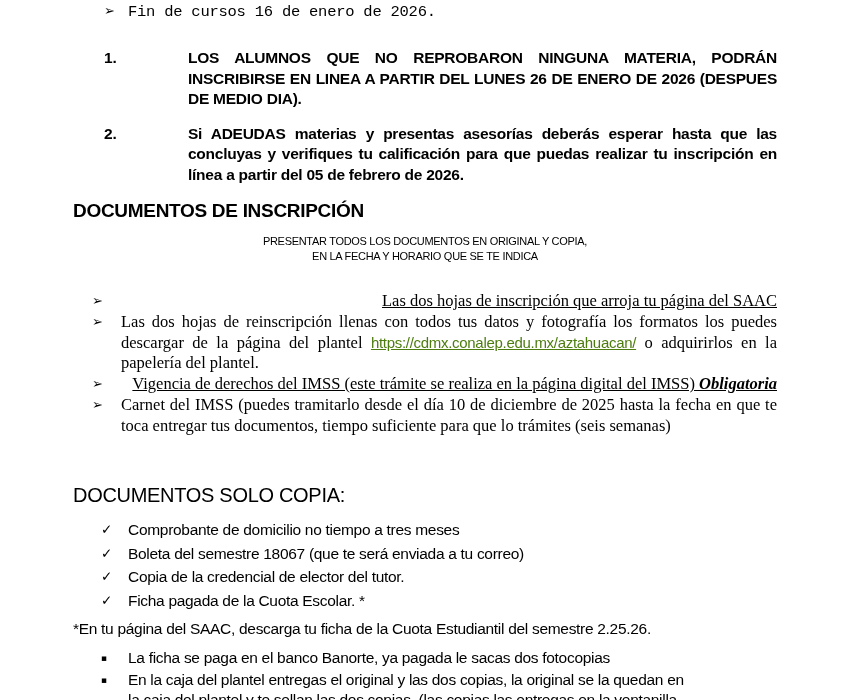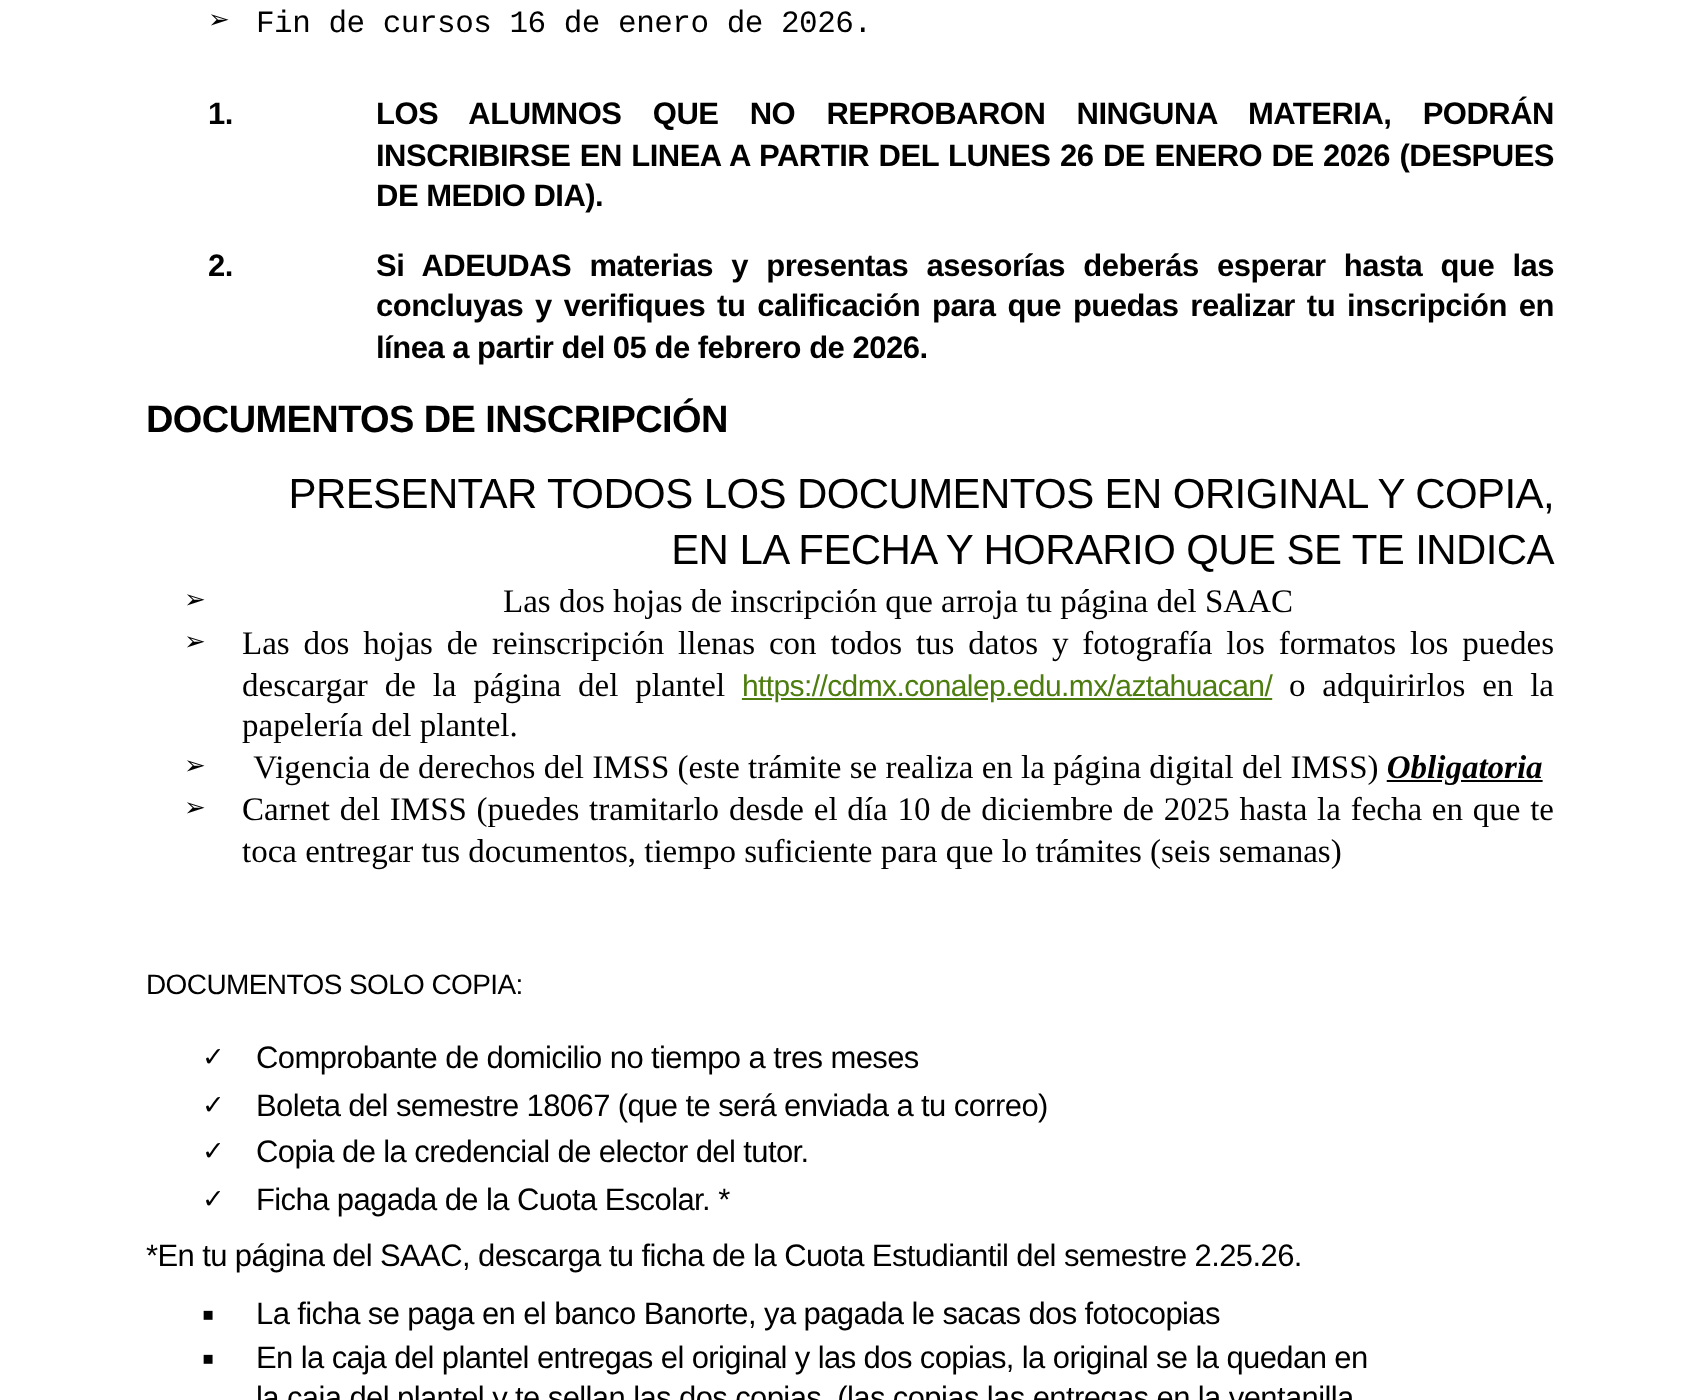--- a/index.html
+++ b/index.html
@@ -92,22 +92,22 @@
     font-size: 19px;
     letter-spacing: -0.3px;
   }
 
   
   .center-block {
     position: absolute;
     left: 73px;
     top: 234px;
     right: 73px;
-    text-align: right;
-    font-size: 21px;
+    text-align: center;
+    font-size: 11px;
     line-height: 1.33;
     letter-spacing: -0.3px;
   }
 
   
   .serif-list {
     position: absolute;
     left: 92px;
     top: 291px;
     right: 73px;
@@ -124,41 +124,41 @@
     width: 29px;
     font-family: "DejaVu Sans", sans-serif;
     font-size: 13px;
     line-height: 1.55;
   }
   .serif-item .txt {
     flex: 1 1 auto;
     text-align: justify;
     text-justify: inter-word;
   }
-  .serif-item .txt.nojust { text-align: center; }
+  .serif-item .txt.nojust { text-align: right; text-decoration: underline; }
 
   a.doclink {
     color: #4d7c0f;
     text-decoration: underline;
     font-family: "Liberation Sans", sans-serif;
     font-size: 15px;
     letter-spacing: -0.3px;
   }
   .bold-ital-ul {
     font-weight: bold;
     font-style: italic;
     text-decoration: underline;
   }
 
   
   .solo-copia {
     position: absolute;
     left: 73px;
     top: 484px;
-    font-size: 14px;
+    font-size: 20px;
     letter-spacing: -0.3px;
     text-align: right;
   }
 
   
   .check-list {
     position: absolute;
     left: 101px;
     top: 518px;
     right: 73px;

